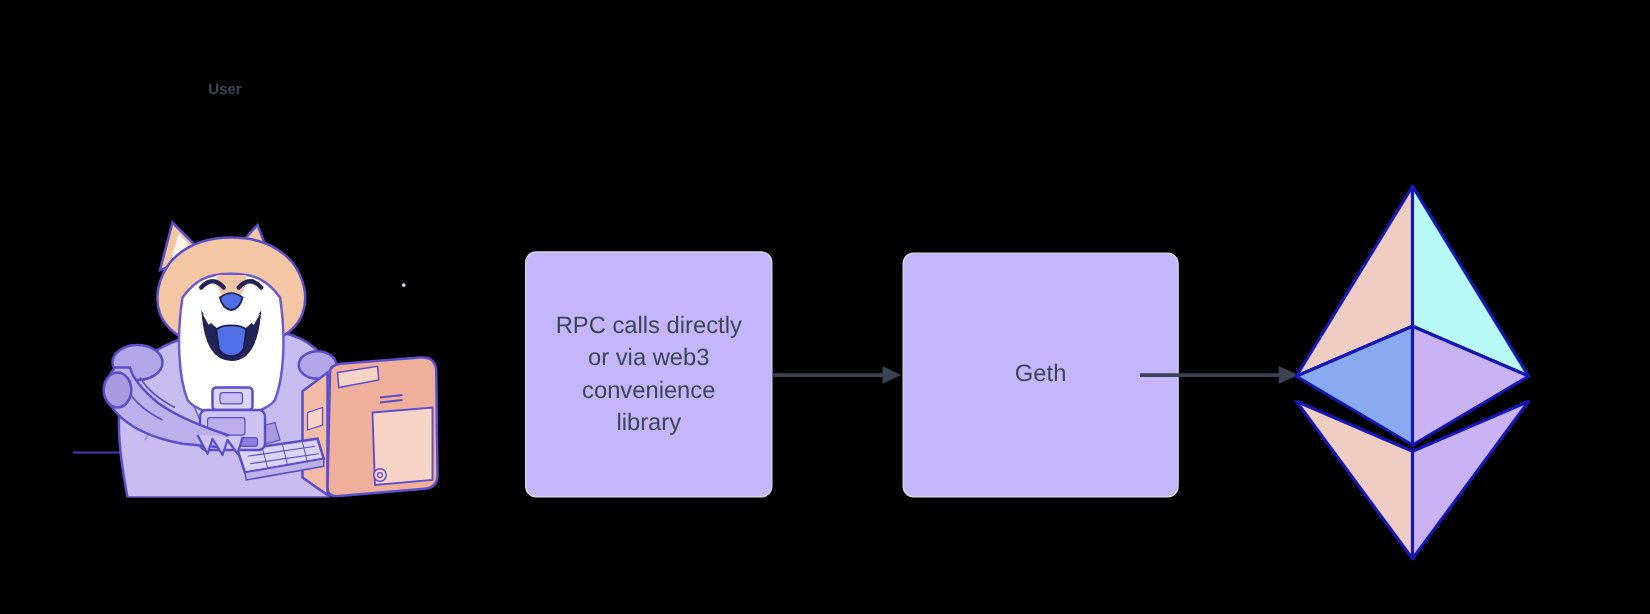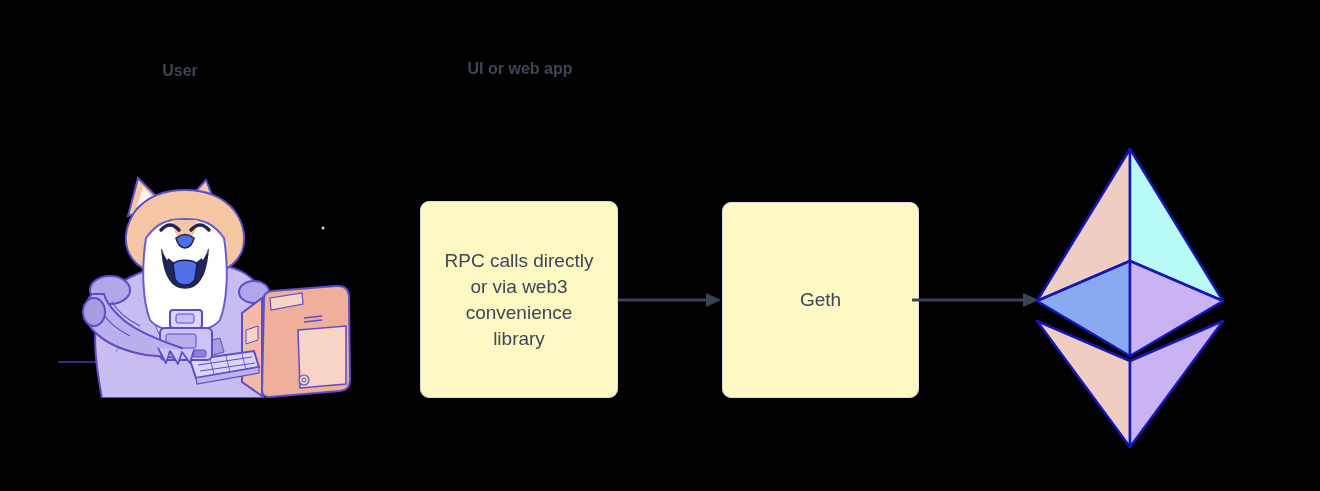--- a/index.html
+++ b/index.html
@@ -8,27 +8,27 @@
     width: 1320px;
     height: 491px;
     background: #000000;
     overflow: hidden;
     font-family: "Liberation Sans", sans-serif;
   }
   .col-label {
     position: absolute;
     transform: translate(-50%, -50%);
     color: #3C4656;
-    font-size: 16px;
+    font-size: 12px;
     font-weight: 700;
     white-space: nowrap;
   }
   .flow-box {
     position: absolute;
-    background: #fef9c3;
+    background: #c4b5fd;
     border: 1px solid #d9dde2;
     border-radius: 9px;
     box-sizing: border-box;
     display: flex;
     align-items: center;
     justify-content: center;
   }
   .box-text {
     color: #3C4656;
     font-size: 19px;
@@ -37,21 +37,20 @@
     white-space: pre-line;
   }
   .arrow-svg, .illu-svg { position: absolute; display: block; }
 </style>
 </head>
 <body>
 
 <div class="stage">
 
   <div class="col-label" style="left:180px; top:71px;">User</div>
-  <div class="col-label" style="left:520px; top:69px;">UI or web app</div>
 
   <svg class="illu-svg" style="left:58px; top:152px;" width="300" height="246" viewBox="0 0 300 246">
 
     <line x1="0" y1="210" x2="64" y2="210" stroke="#4338B8" stroke-width="1.5"></line>
 
     <g>
       <path d="M44,246 C36,204 33,168 46,148 C56,132 76,122 94,117 L160,113 C182,115 198,126 205,142 C213,158 211,200 205,246 Z" fill="#C8BCF0" stroke="#5B4EC8" stroke-width="2"></path>
       <path d="M96,170 L118,162 L124,176 L102,184 Z" fill="#E2DBF8" stroke="#5B4EC8" stroke-width="1"></path>
       <path d="M140,192 L162,186 L166,200 L144,206 Z" fill="#A99BE0" stroke="#5B4EC8" stroke-width="1"></path>
       <path d="M58,200 L74,172" stroke="#9D8FDC" stroke-width="1.5" fill="none"></path>
@@ -126,21 +125,21 @@
 or via web3
 convenience
 library</div>
   </div>
 
   <svg class="arrow-svg" style="left:618px; top:290px;" width="104" height="20" viewBox="0 0 104 20">
     <line x1="0" y1="10" x2="89" y2="10" stroke="#3A4254" stroke-width="3"></line>
     <polygon points="88,3 103,10 88,17" fill="#3A4254"></polygon>
   </svg>
 
-  <div class="flow-box" style="left:722px; top:202px; width:197px; height:196px;">
+  <div class="flow-box" style="left:722px; top:202px; width:221px; height:196px;">
     <div class="box-text">Geth</div>
   </div>
 
   <svg class="arrow-svg" style="left:912px; top:290px;" width="128" height="20" viewBox="0 0 128 20">
     <line x1="0" y1="10" x2="112" y2="10" stroke="#3A4254" stroke-width="3"></line>
     <polygon points="111,3 127,10 111,17" fill="#3A4254"></polygon>
   </svg>
 
   <svg class="illu-svg" style="left:1032px; top:144px;" width="196" height="308" viewBox="0 0 196 308">
     <g stroke="#1616B4" stroke-width="2.5" stroke-linejoin="round">

